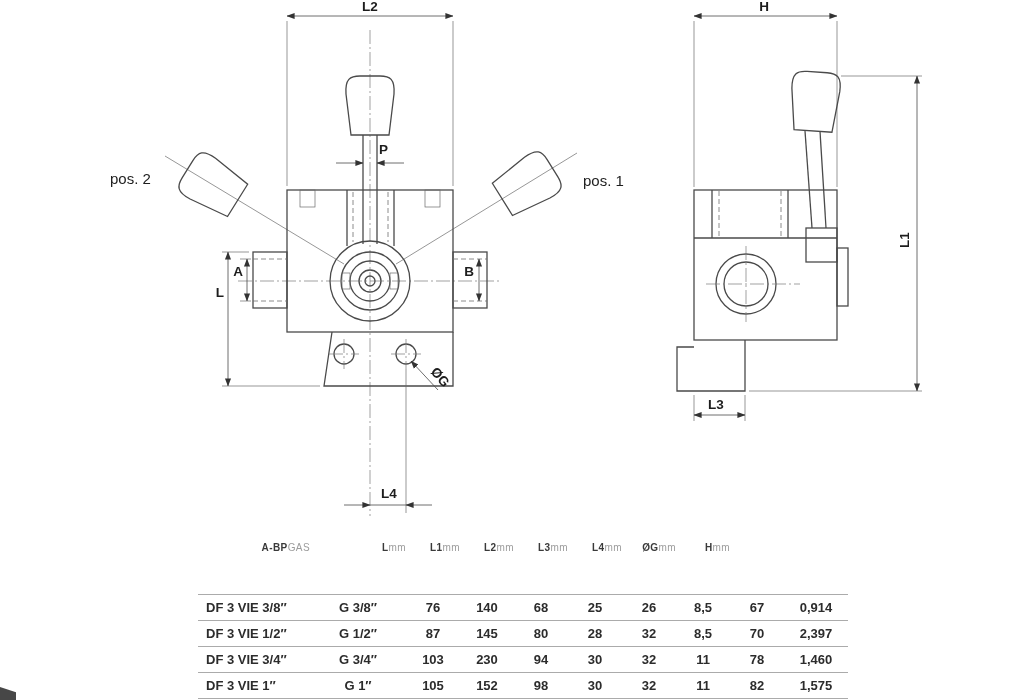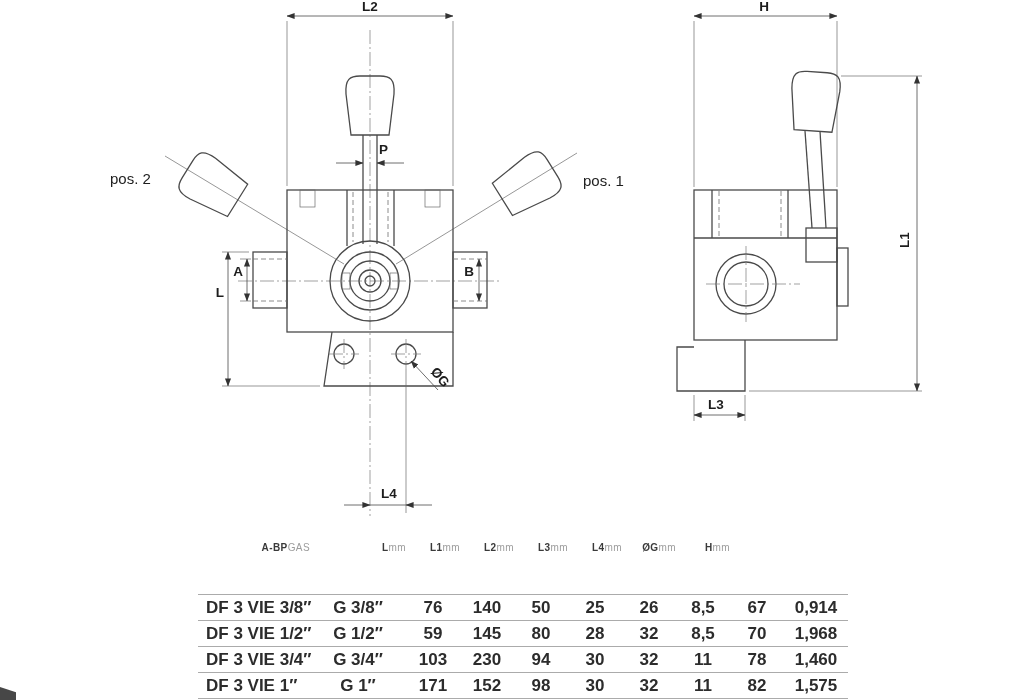--- a/index.html
+++ b/index.html
@@ -18,21 +18,21 @@
   .dimlbl { font-size:13.5px; font-weight:700; fill:#1d1d1d; }
   .poslbl { font-size:15px; font-weight:400; fill:#1d1d1d; }
 
   
   .spec-table { position:absolute; left:198px; top:528px; width:650px; border-bottom:1px solid #ababab; }
   .grid { display:grid; grid-template-columns:112px 96px 54px 54px 54px 54px 54px 54px 54px 64px; }
   .thead .th { display:flex; flex-direction:row; justify-content:flex-end; align-items:center;
                height:66px; padding-bottom:26px; font-size:10px; letter-spacing:0.4px; line-height:12px; }
   .h-dark { color:#3a3a3a; font-weight:700; }
   .h-gray { color:#9c9c9c; font-weight:400; }
-  .trow { height:26px; border-top:1px solid #ababab; font-size:17px; font-weight:700; color:#2c2c2c; }
+  .trow { height:26px; border-top:1px solid #ababab; font-size:13px; font-weight:700; color:#2c2c2c; }
   .trow .td { display:flex; align-items:center; justify-content:center; white-space:nowrap; }
   .trow .td.sigla { justify-content:flex-start; padding-left:8px; }
 
   .logo-frag { position:absolute; left:0; top:687px; width:16px; height:13px; background:#474747;
                clip-path:polygon(0 0, 100% 40%, 100% 100%, 0 100%); }
 </style>
 </head>
 <body>
 
 <svg class="drawing" width="1024" height="524" viewBox="0 0 1024 524">
@@ -196,58 +196,58 @@
       <span class="h-dark">H</span>
       <span class="h-gray">mm</span>
     </div>
   </div>
 
   <div class="grid trow">
     <div class="td sigla">DF 3 VIE 3/8″</div>
     <div class="td">G 3/8″</div>
     <div class="td">76</div>
     <div class="td">140</div>
-    <div class="td">50</div>
+    <div class="td">68</div>
     <div class="td">25</div>
     <div class="td">26</div>
     <div class="td">8,5</div>
     <div class="td">67</div>
     <div class="td">0,914</div>
   </div>
 
   <div class="grid trow">
     <div class="td sigla">DF 3 VIE 1/2″</div>
     <div class="td">G 1/2″</div>
-    <div class="td">59</div>
+    <div class="td">87</div>
     <div class="td">145</div>
     <div class="td">80</div>
     <div class="td">28</div>
     <div class="td">32</div>
     <div class="td">8,5</div>
     <div class="td">70</div>
-    <div class="td">1,968</div>
+    <div class="td">2,397</div>
   </div>
 
   <div class="grid trow">
     <div class="td sigla">DF 3 VIE 3/4″</div>
     <div class="td">G 3/4″</div>
     <div class="td">103</div>
     <div class="td">230</div>
     <div class="td">94</div>
     <div class="td">30</div>
     <div class="td">32</div>
     <div class="td">11</div>
     <div class="td">78</div>
     <div class="td">1,460</div>
   </div>
 
   <div class="grid trow">
     <div class="td sigla">DF 3 VIE 1″</div>
     <div class="td">G 1″</div>
-    <div class="td">171</div>
+    <div class="td">105</div>
     <div class="td">152</div>
     <div class="td">98</div>
     <div class="td">30</div>
     <div class="td">32</div>
     <div class="td">11</div>
     <div class="td">82</div>
     <div class="td">1,575</div>
   </div>
 </div>
 

